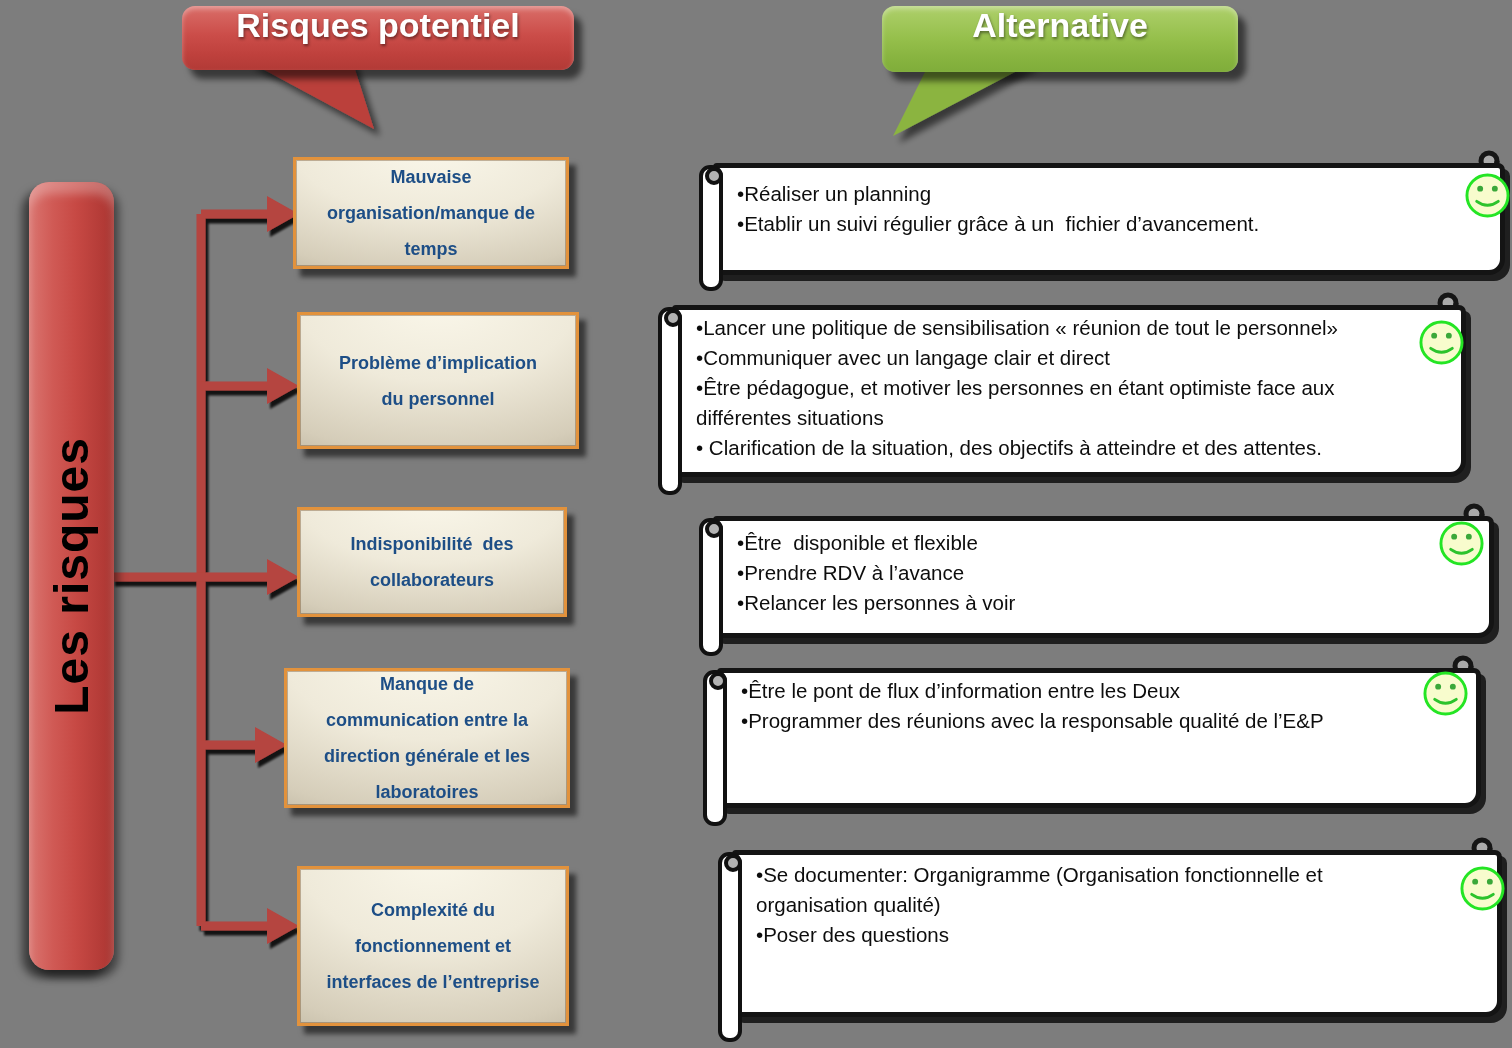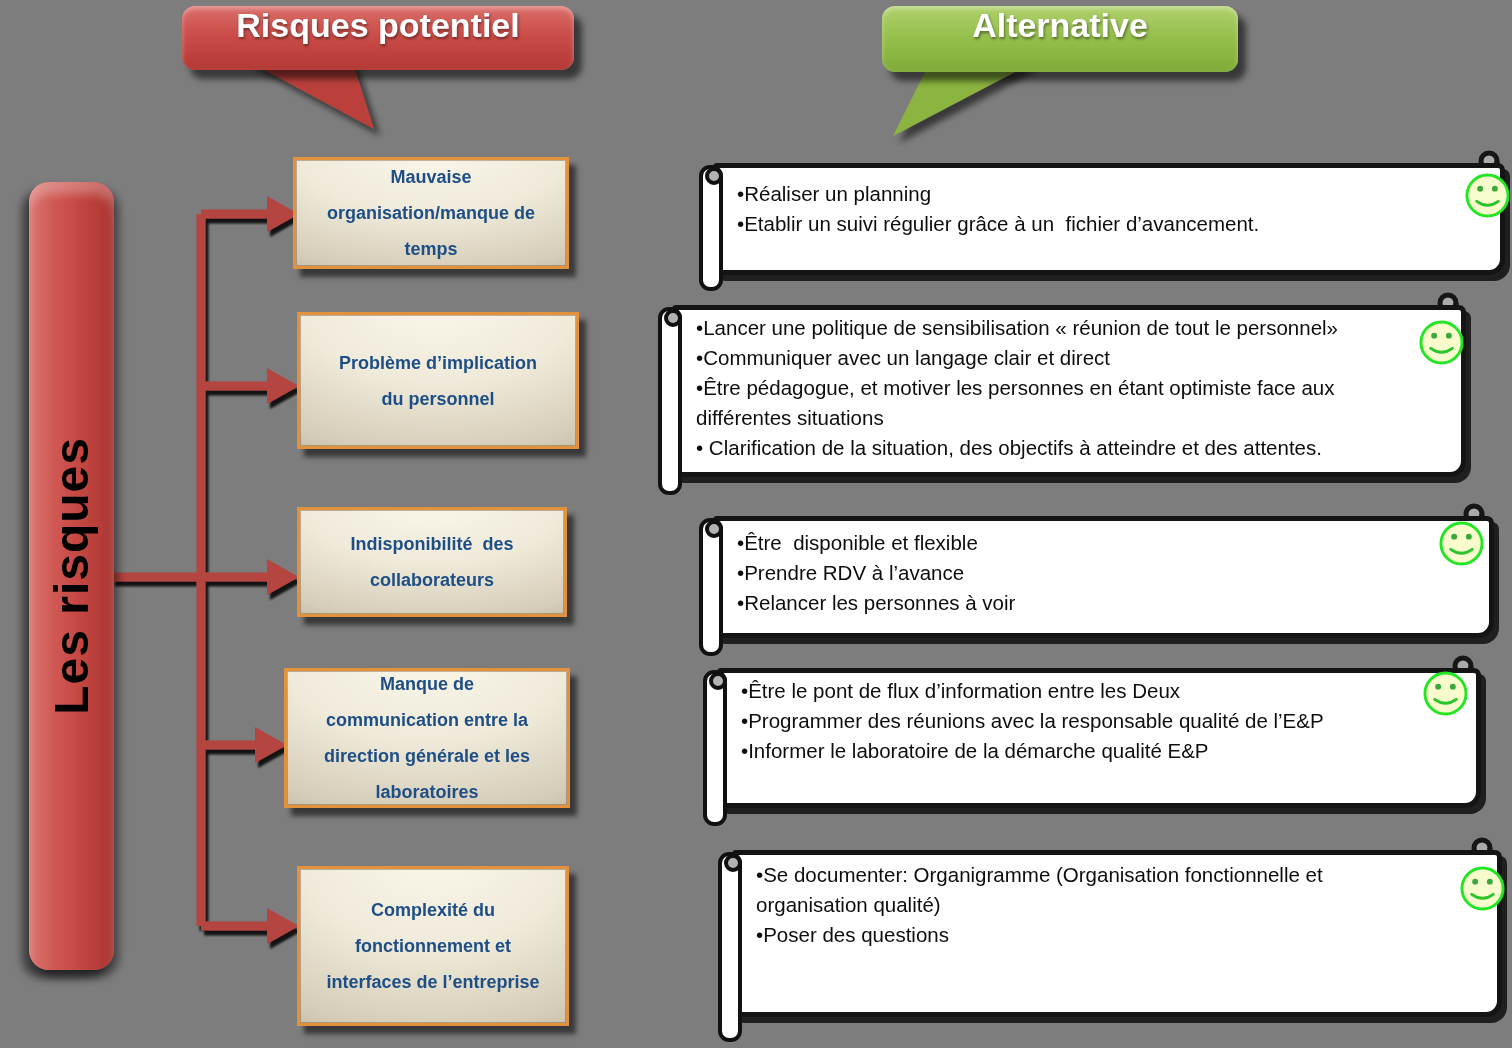--- a/index.html
+++ b/index.html
@@ -222,21 +222,20 @@
     </div>
     <svg class="smiley" style="right:12px;top:2px;" width="47" height="47" viewBox="0 0 48 48">
       <circle cx="24" cy="24" r="21" fill="#f8fccd" stroke="#24e524" stroke-width="3"></circle>
       <circle cx="16.5" cy="17" r="3" fill="#3aa83a"></circle>
       <circle cx="31.5" cy="17" r="3" fill="#3aa83a"></circle>
       <path d="M13 30 Q24 38 35 30" fill="none" stroke="#2cc32c" stroke-width="3" stroke-linecap="round"></path>
     </svg>
     <div class="content" style="padding-top:8px;">
       <p>•Être le pont de flux d’information entre les Deux</p>
       <p>•Programmer des réunions avec la responsable qualité de l’E&amp;P</p>
-      <p>•Informer le laboratoire de la démarche qualité E&amp;P</p>
     </div>
   </div>
 
   <div class="scroll" style="left:699px;top:850px;width:784px;height:192px;margin-left:19px;">
     <svg class="curltr" style="top:-16px;right:4px;" width="30" height="36" viewBox="0 0 30 36">
       <circle cx="14" cy="14" r="8" fill="#ababab" stroke="#161616" stroke-width="5"></circle>
       <path d="M22 14 V34" fill="none" stroke="#161616" stroke-width="5"></path>
     </svg>
     <div class="sbody" style="height:167px;"></div>
     <div class="roll" style="height:190px;">

